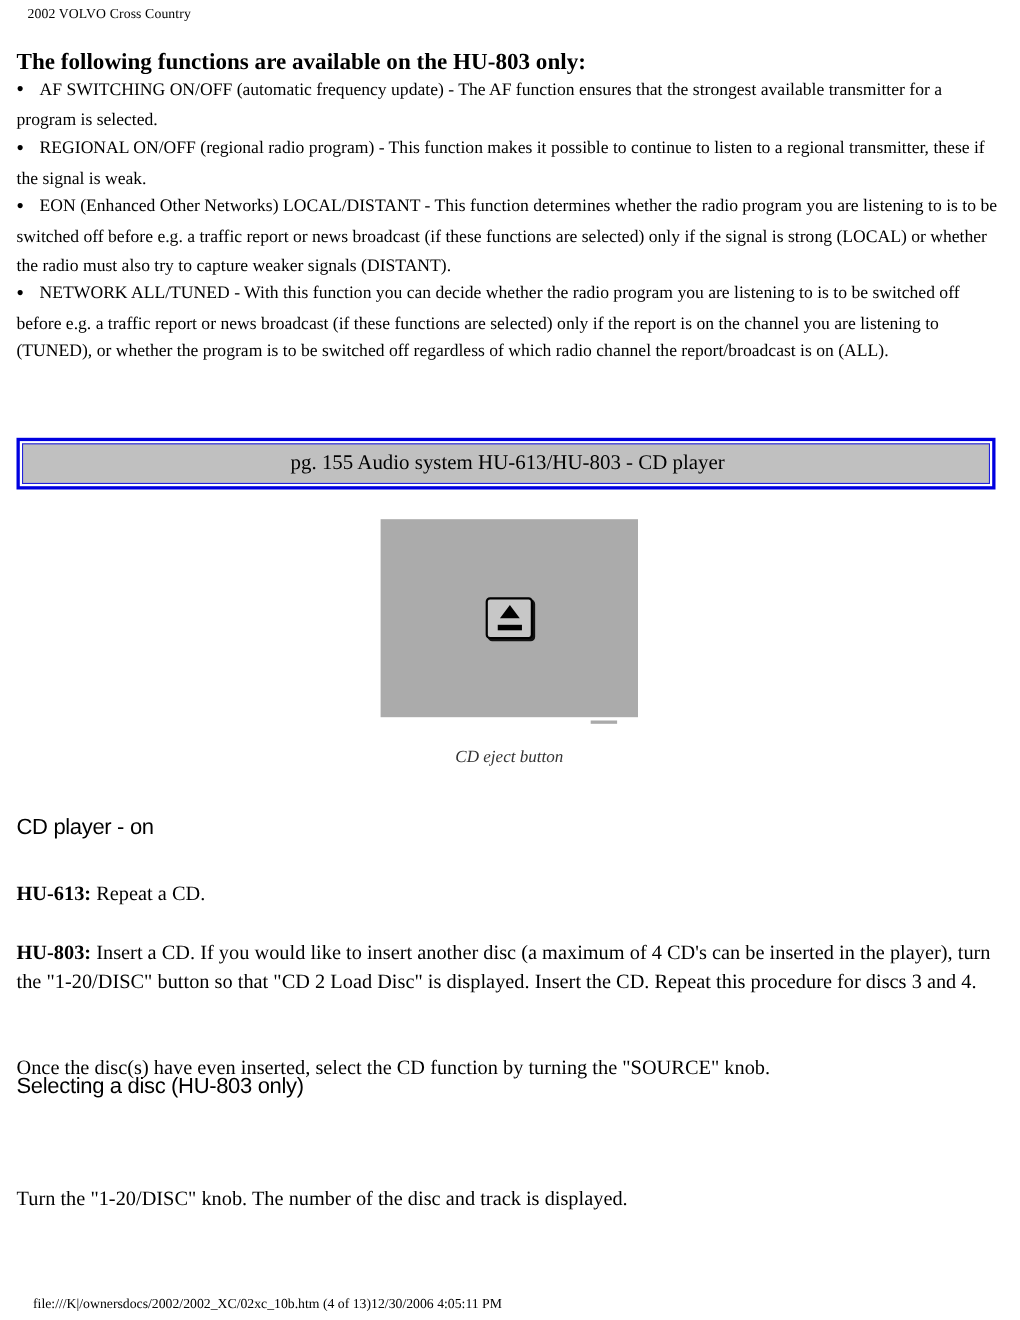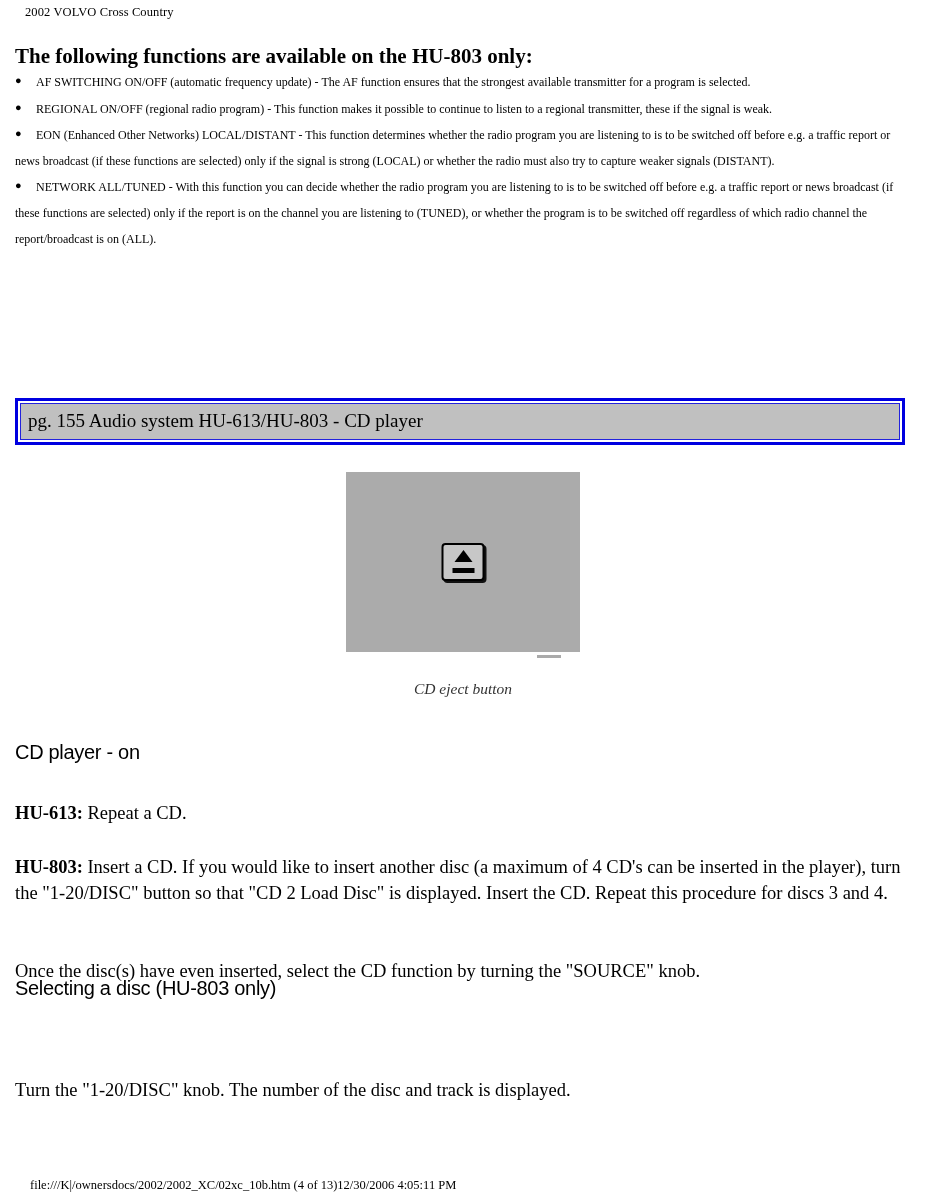--- a/index.html
+++ b/index.html
@@ -43,21 +43,21 @@
     margin: 0 0 0 0;
   }
 
   ul.func-list {
     list-style: none;
     margin: 0;
     padding: 0;
   }
   ul.func-list li {
     position: relative;
-    font-size: 12px;
+    font-size: 16px;
     line-height: 25.6px;
     padding-left: 0;
     margin: 0;
     text-indent: 0;
   }
   ul.func-list li .bullet {
     display: inline-block;
     width: 21px;
     font-size: 14px;
     line-height: 25.6px;
@@ -85,20 +85,21 @@
     border: 1px solid #2222dd;
     background: #c0c0c0;
     box-sizing: border-box;
     padding: 4px 4px 5px 7px;
   }
   .link-box-text {
     font-size: 19px;
     line-height: 26px;
     color: #000000;
     white-space: nowrap;
+    text-align: center;
   }
 
   
   .figure {
     position: absolute;
     left: 346px;
     top: 472px;
     width: 274px;
   }
   .figure-image {

